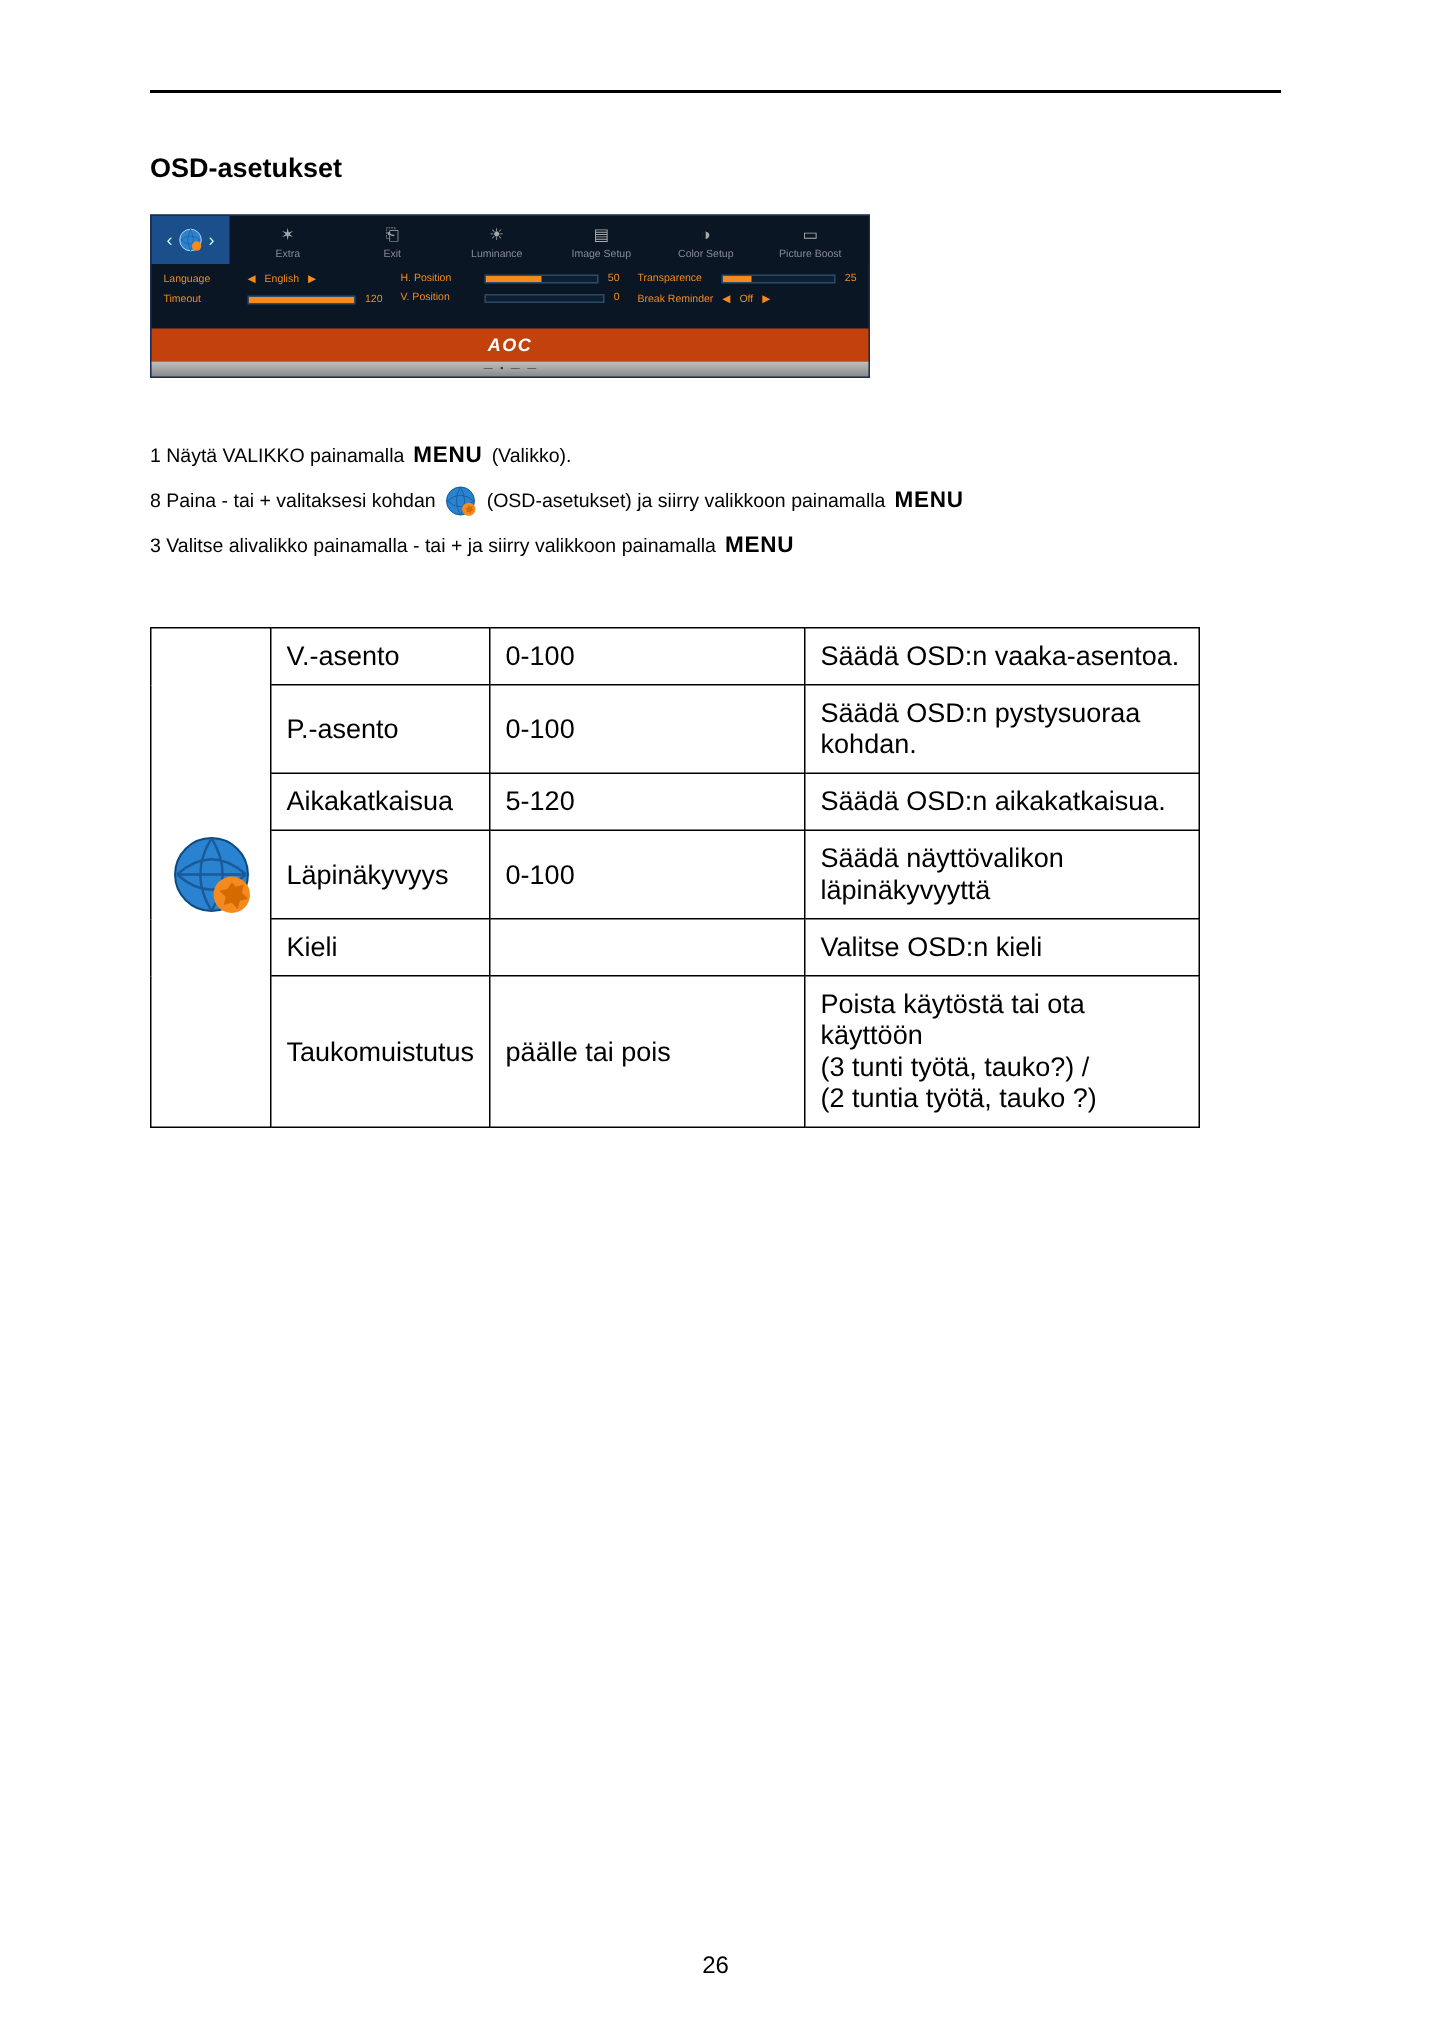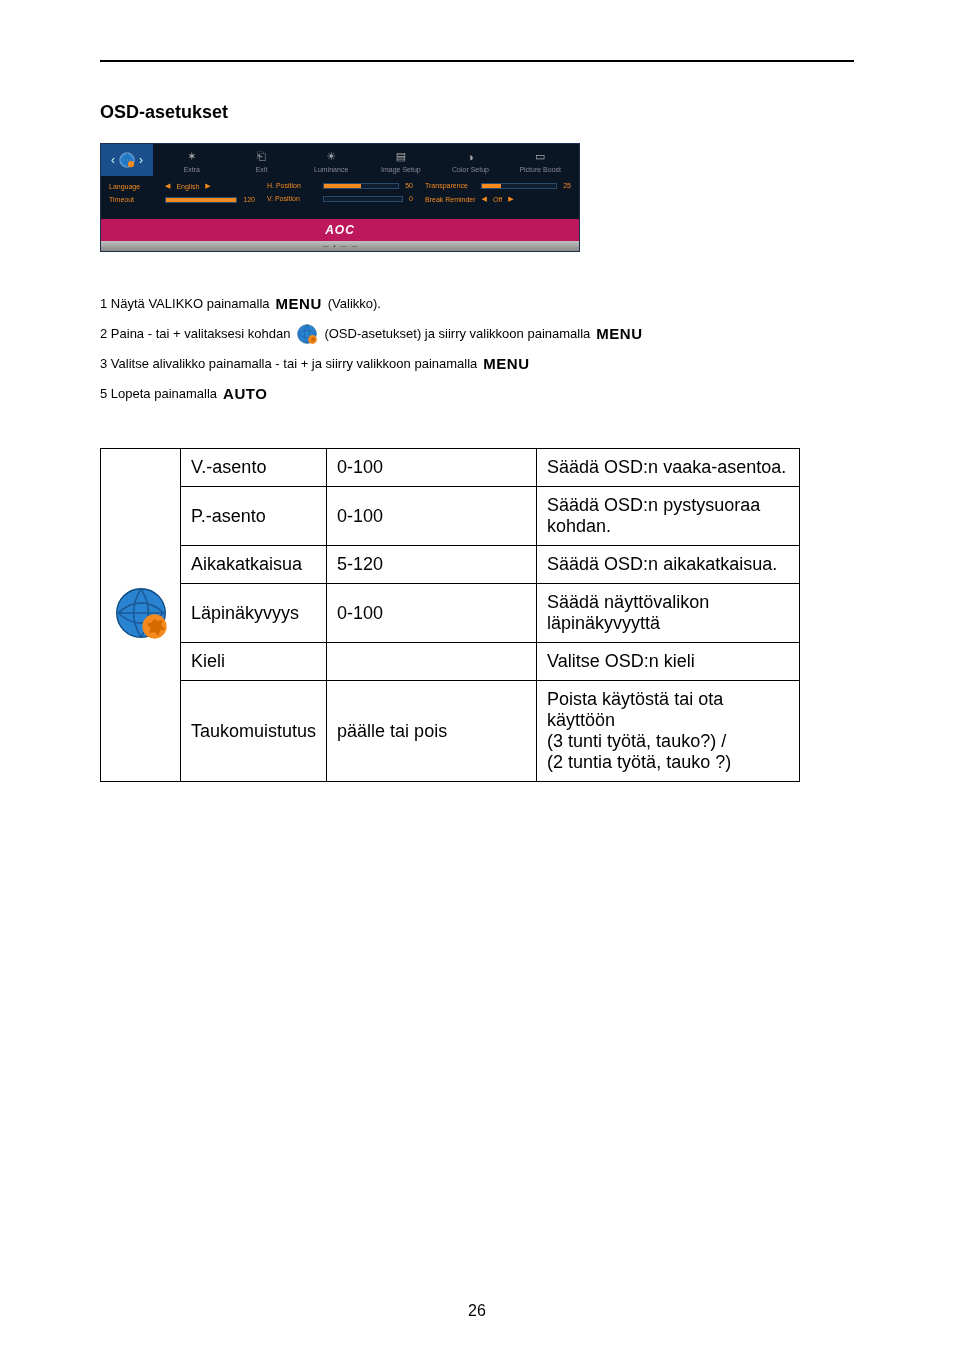--- a/index.html
+++ b/index.html
@@ -88,21 +88,21 @@
     height: 6px;
     border: 1px solid #2a4a6a;
     background: #0d1e30;
     position: relative;
   }
   .bar .fill { position:absolute; left:0; top:0; bottom:0; background:#f58a1f; }
   .tri-l, .tri-r { font-size:7px; color:#f58a1f; }
   .osd-brand {
     text-align: center;
     padding: 4px 12px;
-    background: #be185d;
+    background: #c2410c;
     color: #fff;
     font-weight: bold;
     font-style: italic;
     letter-spacing: 1px;
     font-size: 12px;
   }
   .osd-keys {
     height: 10px;
     background: linear-gradient(#c0c0c0,#898989);
     font-size: 6px;
@@ -245,37 +245,33 @@
     <div class="osd-keys">— &nbsp; • &nbsp; — &nbsp; —</div>
   </div>
 
   <div class="instructions">
     <div class="line">
       <span>1 Näytä VALIKKO painamalla</span>
       <span class="menu-label">MENU</span>
       <span>(Valikko).</span>
     </div>
     <div class="line">
-      <span>2 Paina - tai + valitaksesi kohdan</span>
+      <span>8 Paina - tai + valitaksesi kohdan</span>
       <svg class="globe-icon-small" viewBox="0 0 40 40">
         <circle cx="20" cy="20" r="17" fill="#2a83d1" stroke="#0c4a80" stroke-width="1"></circle>
         <path d="M4 20 Q20 6 36 20 M4 20 Q20 34 36 20 M20 3 Q10 20 20 37 M20 3 Q30 20 20 37" stroke="#1a5a98" stroke-width="1" fill="none"></path>
         <circle cx="30" cy="30" r="8" fill="#f58a1f"></circle>
         <path d="M30 25 l2 2 l3 -1 l-1 3 l2 2 l-3 1 l-1 3 l-2 -2 l-3 1 l1 -3 l-2 -2 l3 -1 z" fill="#d46a00"></path>
       </svg>
       <span>(OSD-asetukset) ja siirry valikkoon painamalla</span>
       <span class="menu-label">MENU</span>
     </div>
     <div class="line">
       <span>3 Valitse alivalikko painamalla - tai + ja siirry valikkoon painamalla</span>
       <span class="menu-label">MENU</span>
-    </div>
-    <div class="line">
-      <span>5 Lopeta painamalla</span>
-      <span class="auto-label">AUTO</span>
     </div>
   </div>
 
   <table class="settings-table">
     <tbody>
         <tr>
       <td class="icon-cell" rowspan="6">
         <svg width="54" height="54" viewBox="0 0 40 40">
           <circle cx="20" cy="20" r="18" fill="#2a83d1" stroke="#0c4a80" stroke-width="1"></circle>
           <path d="M3 20 Q20 5 37 20 M3 20 Q20 35 37 20 M20 2 Q9 20 20 38 M20 2 Q31 20 20 38 M3 20 h34" stroke="#1a5a98" stroke-width="1.2" fill="none"></path>

